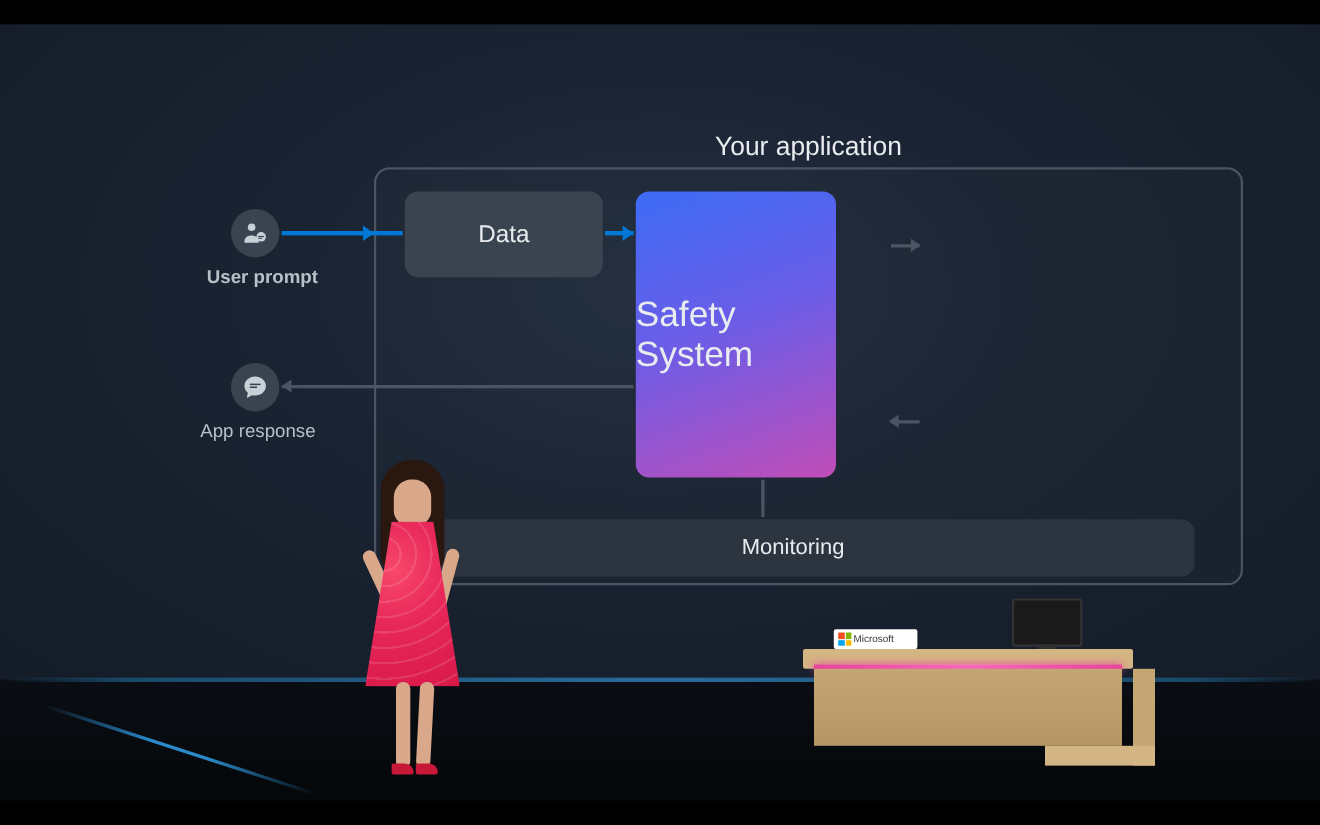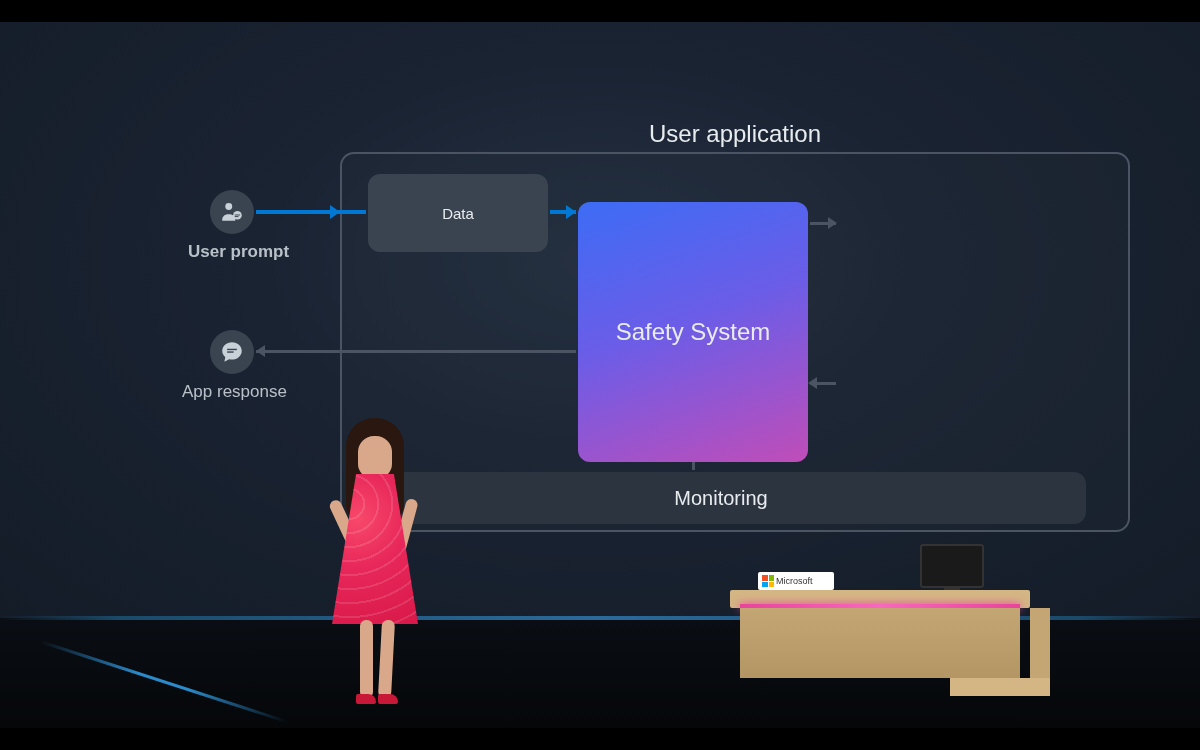--- a/index.html
+++ b/index.html
@@ -68,34 +68,33 @@
     font-weight: 400;
   }
 
   .box {
     position: absolute;
     background: var(--box-bg);
     border-radius: 12px;
     display: flex;
     align-items: center;
     justify-content: center;
-    font-size: 15px;
+    font-size: 22px;
     color: var(--text-light);
     font-weight: 400;
   }
   .box.data {
     top: 152px; left: 368px;
     width: 180px; height: 78px;
   }
   .box.safety {
     top: 152px; left: 578px;
-    width: 230px; height: 260px;
+    width: 182px; height: 260px;
     background: linear-gradient(160deg, #3d6cf5 0%, #6a5de8 45%, #c04db8 100%);
-    font-size: 24px;
-    margin-top: 28px;
+    font-size: 32px;
   }
   .box.model {
     top: 152px; left: 838px;
     width: 260px; height: 260px;
     background: var(--box-bg);
   }
   .box.monitoring {
     top: 450px; left: 356px;
     width: 730px; height: 52px;
     background: var(--box-bg-dark);
@@ -345,21 +344,21 @@
 </head>
 <body>
 
 <div class="letterbox-top"></div>
 <div class="letterbox-bottom"></div>
 
 <div class="screen">
 
 
   <div class="app-frame">
-    <div class="app-frame-label">User application</div>
+    <div class="app-frame-label">Your application</div>
   </div>
 
   <div class="icon-circle user">
     <svg class="icon-svg" viewBox="0 0 24 24">
       <circle cx="9" cy="7" r="3.2"></circle>
       <path d="M3 19c0-3.3 2.7-5 6-5s6 1.7 6 5v1H3v-1z"></path>
       <circle cx="17" cy="15" r="4" fill="#c8d0d8"></circle>
       <rect x="14.5" y="14.3" width="5" height="0.9" fill="#3a4451"></rect>
       <rect x="14.5" y="15.8" width="3.5" height="0.9" fill="#3a4451"></rect>
     </svg>

